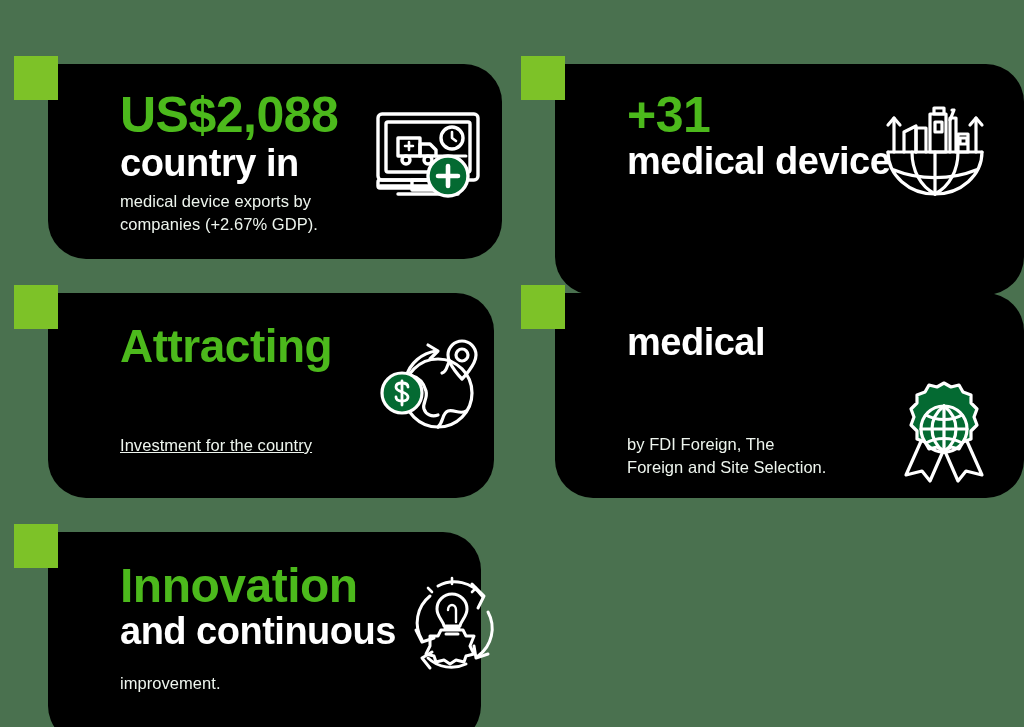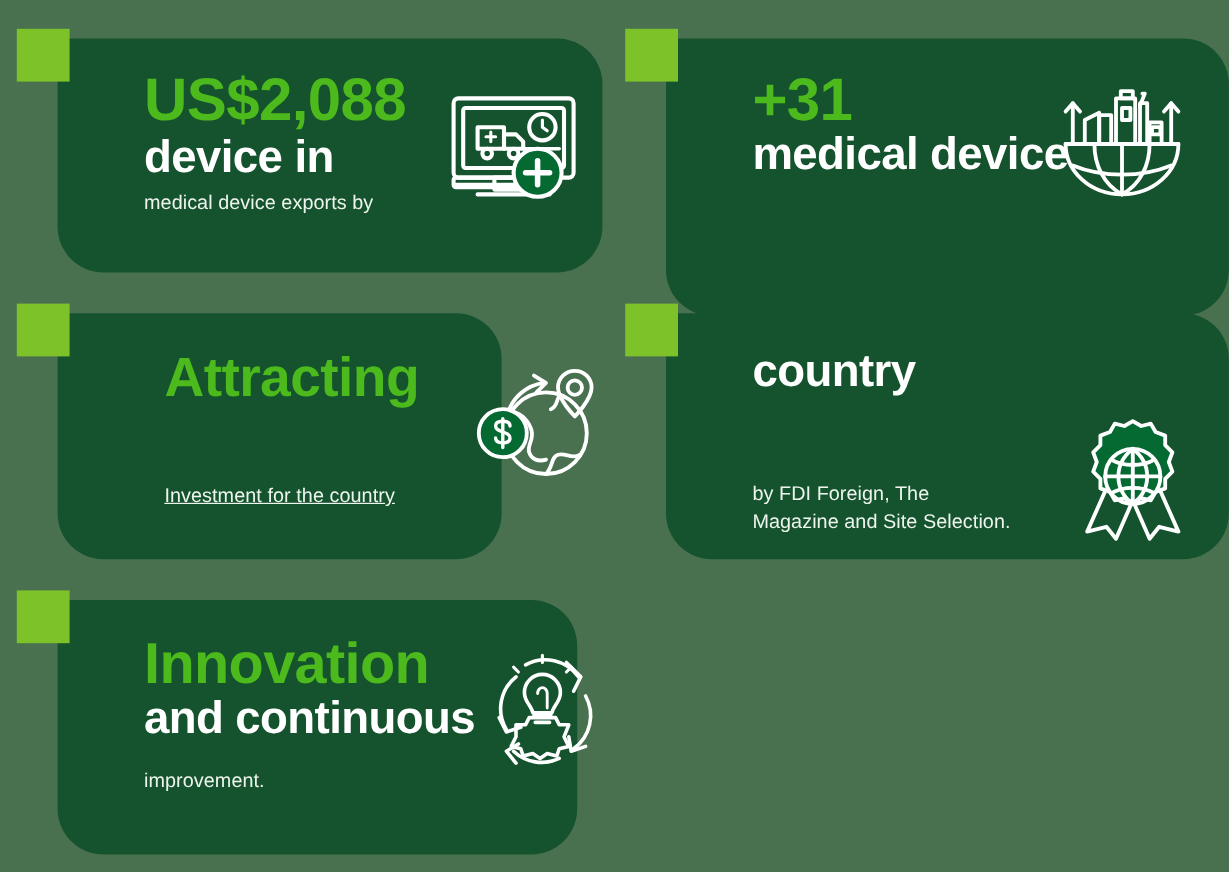--- a/index.html
+++ b/index.html
@@ -17,24 +17,25 @@
 
   #board {
     position: relative;
     width: 1024px;
     height: 727px;
   }
 
   
   .card {
     position: absolute;
-    background: #14532d;
+    background: #000000;
     border-radius: 0 38px 38px 0;
     box-sizing: border-box;
     overflow: visible;
+    margin-top: 32px;
   }
   .card.bl-round {
     border-bottom-left-radius: 38px;
   }
 
   
   .accent {
     position: absolute;
     width: 44px;
     height: 44px;
@@ -102,21 +103,21 @@
 
   
   #card-2 { left: 555px; top: 32px;  width: 469px; height: 231px; }
   #card-2 .headline { top: 26px; }
   #card-2 .hl-1 { font-size: 50px; }
   #card-2 .hl-2 { font-size: 38px; margin-top: 2px; }
   #card-2 .sub  { top: 128px; }
   #card-2 .icon { left: 325px; top: 34px; width: 110px; height: 100px; }
 
   
-  #card-3 { left: 48px;  top: 261px; width: 370px; height: 205px; padding-left: 17px; }
+  #card-3 { left: 48px;  top: 261px; width: 446px; height: 205px; }
   #card-3 .headline { top: 30px; }
   #card-3 .hl-1 { font-size: 46px; }
   #card-3 .hl-2 { font-size: 38px; margin-top: 2px; }
   #card-3 .sub  { top: 141px; text-decoration: underline; }
   #card-3 .icon { left: 328px; top: 38px; width: 110px; height: 104px; }
 
   
   #card-4 { left: 555px; top: 261px; width: 469px; height: 205px; }
   #card-4 .headline { top: 28px; }
   #card-4 .hl-1 { font-size: 48px; }
@@ -135,24 +136,25 @@
 </head>
 <body>
 
 <div id="board">
 
   <div class="card bl-round" id="card-1">
     <div class="accent"></div>
     <div class="card-inner">
       <div class="headline">
         <div class="hl-1">US$2,088</div>
-        <div class="hl-2">device in</div>
+        <div class="hl-2">country in</div>
       </div>
       <div class="sub">
         <div>medical device exports by</div>
+        <div>companies (+2.67% GDP).</div>
       </div>
       <div class="icon">
         <svg viewBox="0 0 112 96" fill="none" stroke="#ffffff" stroke-width="3.4" stroke-linecap="round" stroke-linejoin="round">
 
           <rect x="6" y="6" width="100" height="66" rx="4"></rect>
           <rect x="14" y="14" width="84" height="50" rx="2"></rect>
 
           <path d="M40 72h32v10H40z"></path>
           <path d="M26 86h60"></path>
           <path d="M8 78h56" stroke-width="3.4"></path>
@@ -240,25 +242,25 @@
           <path d="M32 56c0-3-3-4-6-4s-6 1-6 4 3 4 6 5 6 2 6 5-3 4-6 4-6-1-6-4" stroke-width="2.8"></path>
         </svg>
       </div>
     </div>
   </div>
 
   <div class="card bl-round" id="card-4">
     <div class="accent"></div>
     <div class="card-inner">
       <div class="headline">
-        <div class="hl-2">country</div>
+        <div class="hl-2">medical</div>
       </div>
       <div class="sub">
         <div>by FDI Foreign, The</div>
-        <div>Magazine and Site Selection.</div>
+        <div>Foreign and Site Selection.</div>
       </div>
       <div class="icon">
         <svg viewBox="0 0 105 108" fill="none" stroke="#ffffff" stroke-width="3.2" stroke-linecap="round" stroke-linejoin="round">
 
           <path d="M30 62L14 98l16-4 8 10 14-32z"></path>
           <path d="M74 62l16 36-16-4-8 10-14-32z"></path>
 
           <path d="M52 6l7 4 8-2 4 7 8 3 0 8 6 6-3 8 3 8-6 6 0 8-8 3-4 7-8-2-7 4-7-4-8 2-4-7-8-3 0-8-6-6 3-8-3-8 6-6 0-8 8-3 4-7 8 2z" fill="#046a32"></path>
 
           <circle cx="52" cy="52" r="23"></circle>

